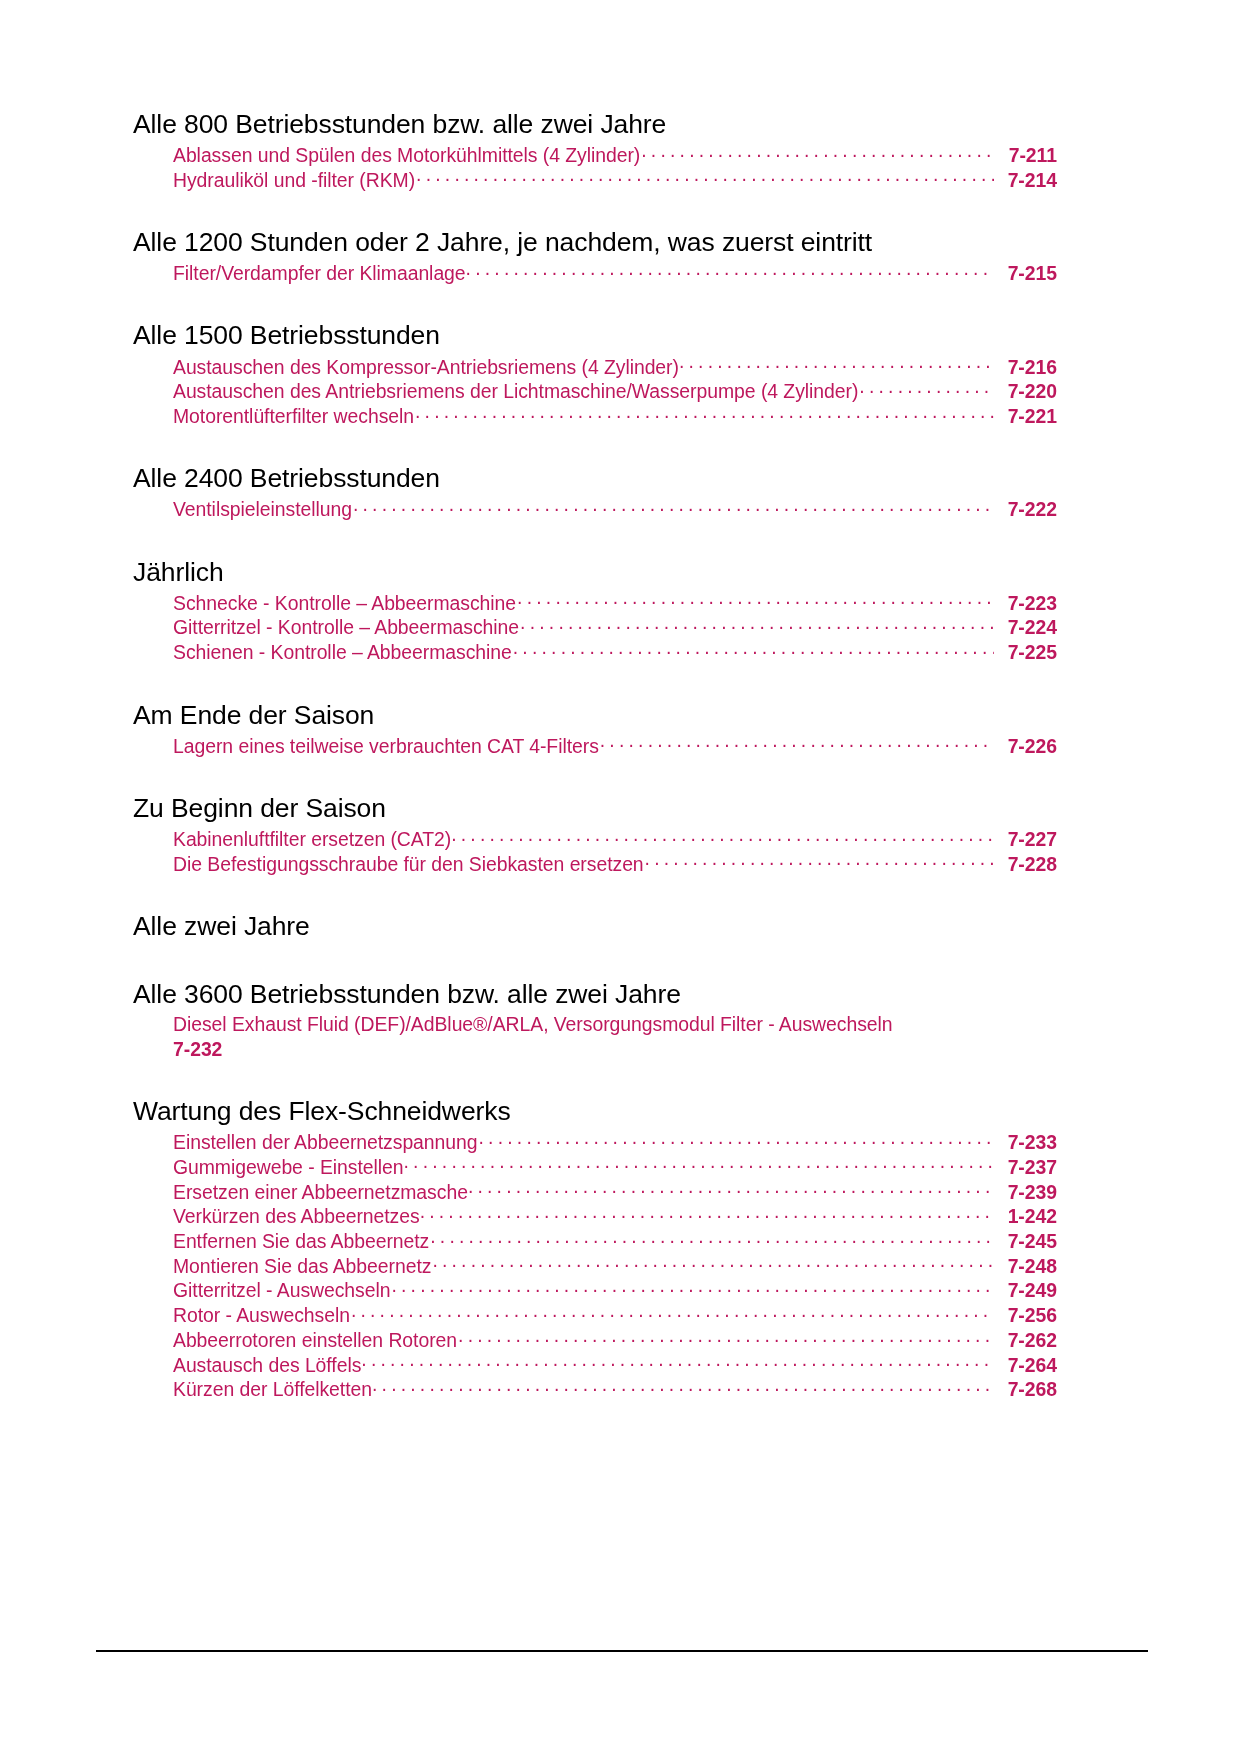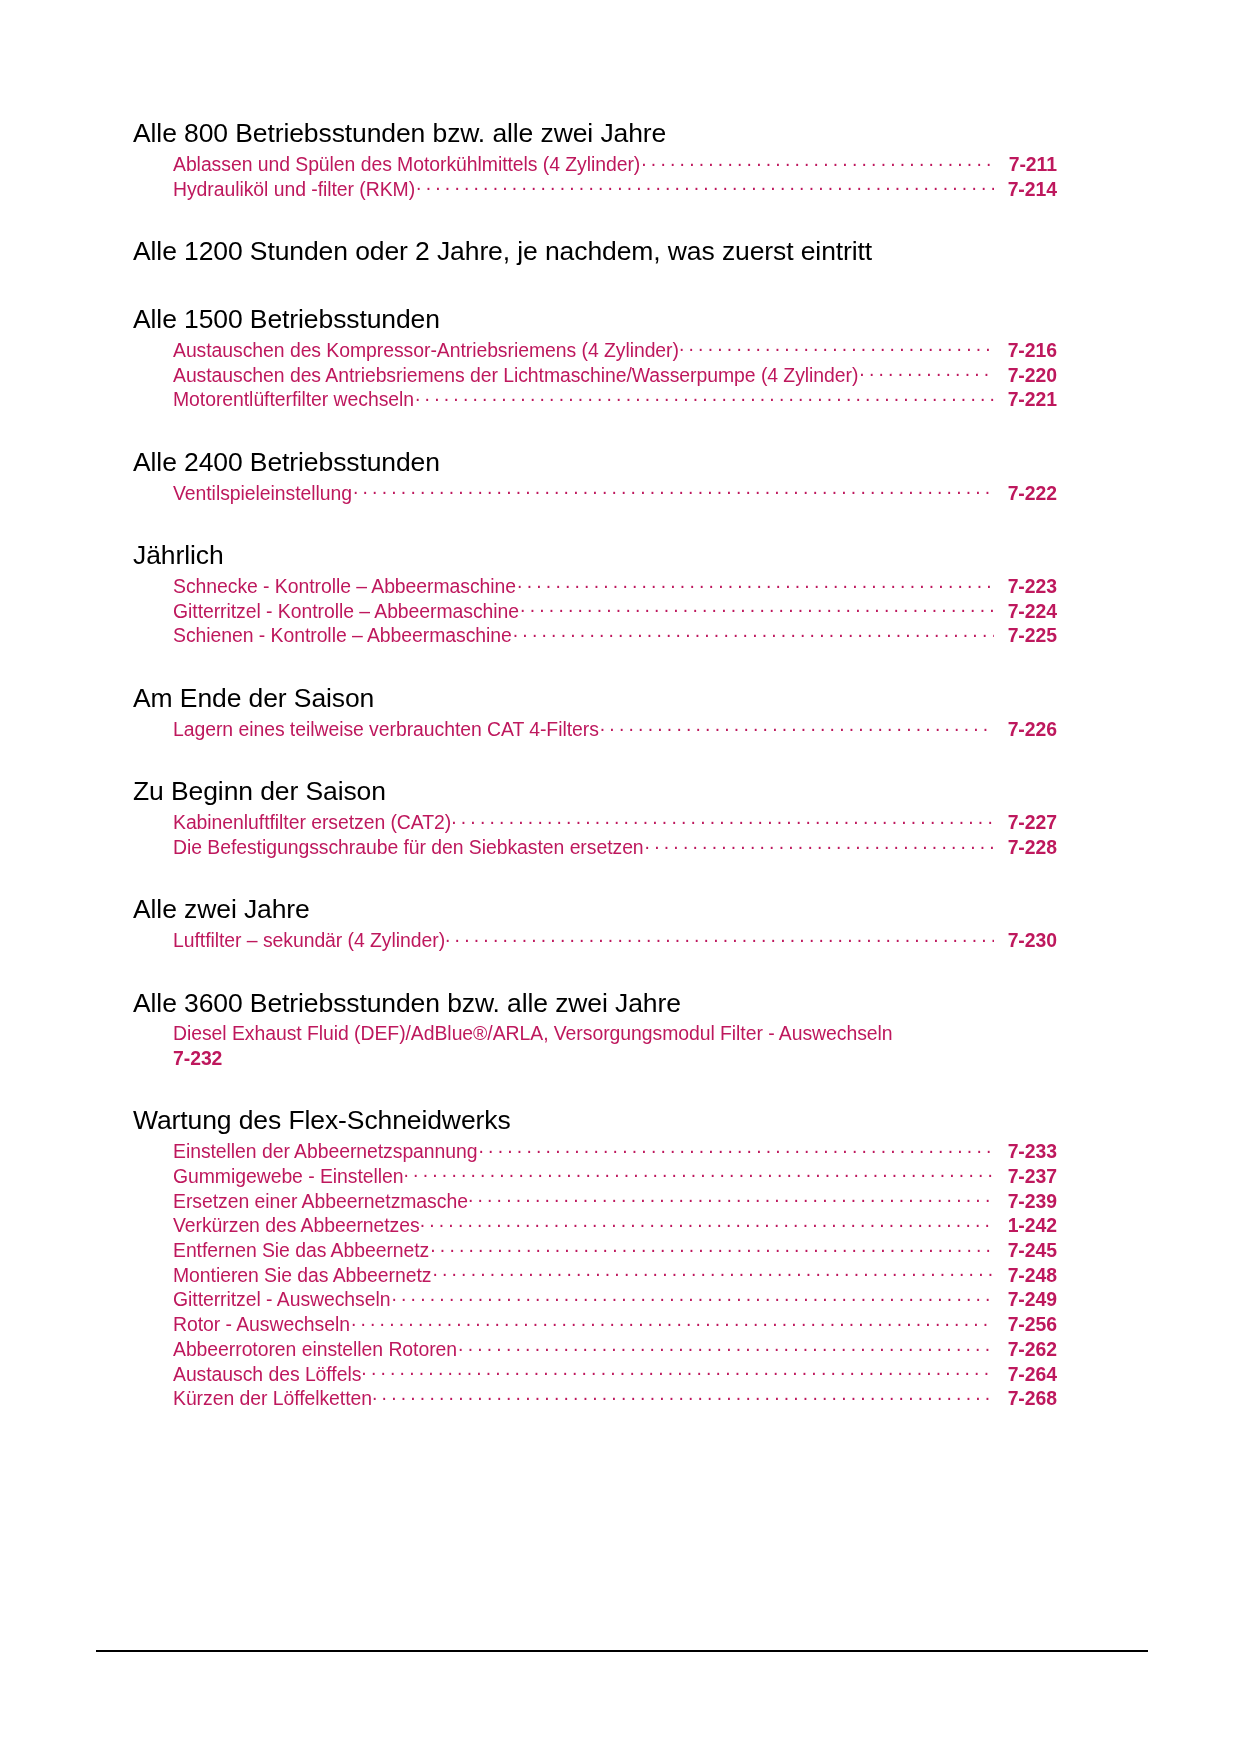--- a/index.html
+++ b/index.html
@@ -16,21 +16,21 @@
     position: relative;
     width: 1241px;
     height: 1754px;
     background: #ffffff;
     box-sizing: border-box;
     overflow: hidden;
   }
   .content {
     position: absolute;
     left: 133px;
-    top: 117px;
+    top: 108px;
     width: 924px;
   }
 
   
   .section {
     margin: 0 0 0 0;
   }
   .section + .section {
     margin-top: 34px;
   }
@@ -127,20 +127,27 @@
           </li>
           <li class="entry">
             <span class="entry-title">Hydrauliköl und -filter (RKM)</span>
             <span class="entry-leader"></span>
             <span class="entry-pageno">7-214</span>
           </li>
         </ul>
       </div>
       <div class="section">
         <div class="section-heading">Alle 1200 Stunden oder 2 Jahre, je nachdem, was zuerst eintritt</div>
+        <ul class="entries">
+          <li class="entry tight">
+            <span class="entry-title">Filter/Verdampfer der Klimaanlage</span>
+            <span class="entry-leader"></span>
+            <span class="entry-pageno">7-215</span>
+          </li>
+        </ul>
       </div>
       <div class="section">
         <div class="section-heading">Alle 1500 Betriebsstunden</div>
         <ul class="entries">
           <li class="entry tight">
             <span class="entry-title">Austauschen des Kompressor-Antriebsriemens (4 Zylinder)</span>
             <span class="entry-leader"></span>
             <span class="entry-pageno">7-216</span>
           </li>
           <li class="entry">
@@ -205,27 +212,20 @@
           </li>
           <li class="entry">
             <span class="entry-title">Die Befestigungsschraube für den Siebkasten ersetzen</span>
             <span class="entry-leader"></span>
             <span class="entry-pageno">7-228</span>
           </li>
         </ul>
       </div>
       <div class="section">
         <div class="section-heading">Alle zwei Jahre</div>
-        <ul class="entries">
-          <li class="entry tight">
-            <span class="entry-title">Luftfilter – sekundär (4 Zylinder)</span>
-            <span class="entry-leader"></span>
-            <span class="entry-pageno">7-230</span>
-          </li>
-        </ul>
       </div>
       <div class="section">
         <div class="section-heading">Alle 3600 Betriebsstunden bzw. alle zwei Jahre</div>
         <ul class="entries">
           <li class="entry noleader">
             <span class="entry-title">Diesel Exhaust Fluid (DEF)/AdBlue®/ARLA, Versorgungsmodul Filter - Auswechseln</span>
             <span class="entry-pageno">7-232</span>
           </li>
         </ul>
       </div>

